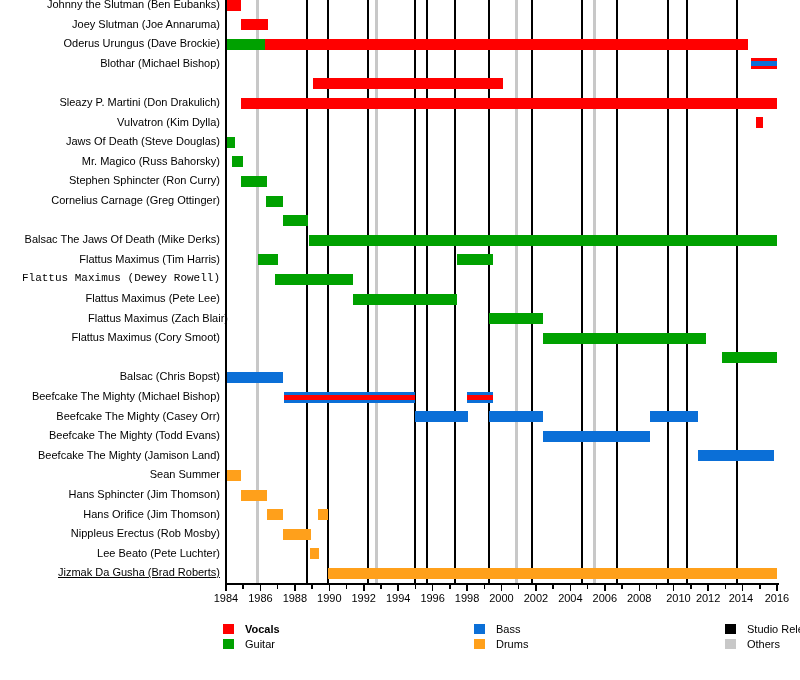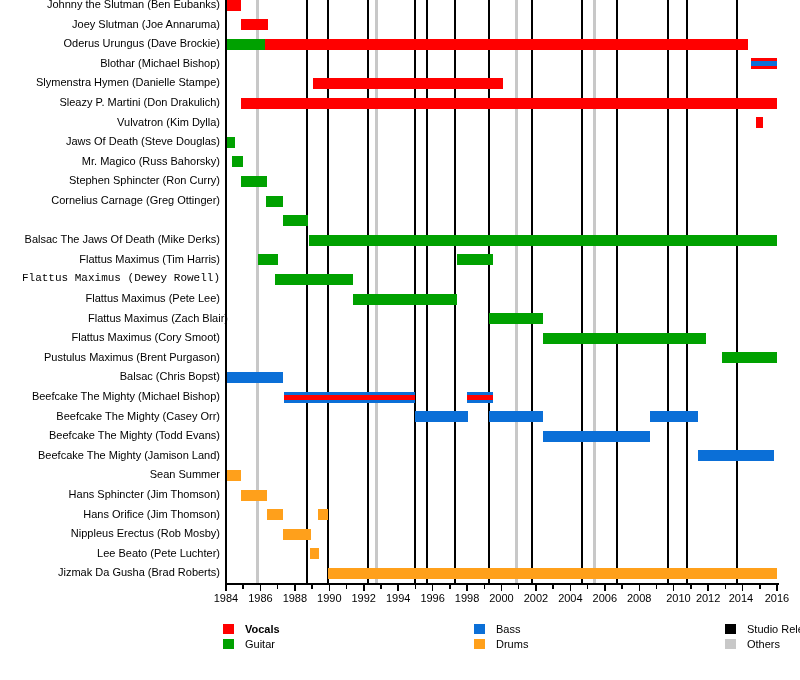--- a/index.html
+++ b/index.html
@@ -55,21 +55,20 @@
     <div class="abs" style="left: 226px; top: -0.5px; width: 15.4969px; height: 11px; background: rgb(255, 0, 0);"></div>
     <div class="rowlabel" style="right: 580px; top: 17.6px;">Joey Slutman (Joe Annaruma)</div>
     <div class="abs" style="left: 241.497px; top: 19.1px; width: 26.6891px; height: 11px; background: rgb(255, 0, 0);"></div>
     <div class="rowlabel" style="right: 580px; top: 37.2px;">Oderus Urungus (Dave Brockie)</div>
     <div class="abs" style="left: 226px; top: 38.7px; width: 38.7422px; height: 11px; background: rgb(0, 161, 0);"></div>
     <div class="abs" style="left: 264.742px; top: 38.7px; width: 482.986px; height: 11px; background: rgb(255, 0, 0);"></div>
     <div class="rowlabel" style="right: 580px; top: 56.8px;">Blothar (Michael Bishop)</div>
     <div class="abs" style="left: 751.172px; top: 58.3px; width: 25.8281px; height: 11px; background: rgb(255, 0, 0); position: absolute;">
       <div style="position: absolute; left: 0px; right: 0px; top: 3px; height: 5px; background: rgb(11, 111, 215);"></div>
     </div>
-    <div class="rowlabel" style="right: 580px; top: 76.4px;">Slymenstra Hymen (Danielle Stampe)</div>
     <div class="abs" style="left: 312.955px; top: 77.9px; width: 190.267px; height: 11px; background: rgb(255, 0, 0);"></div>
     <div class="rowlabel" style="right: 580px; top: 96px;">Sleazy P. Martini (Don Drakulich)</div>
     <div class="abs" style="left: 241.497px; top: 97.5px; width: 535.503px; height: 11px; background: rgb(255, 0, 0);"></div>
     <div class="rowlabel" style="right: 580px; top: 115.6px;">Vulvatron (Kim Dylla)</div>
     <div class="abs" style="left: 756.337px; top: 117.1px; width: 6.8875px; height: 11px; background: rgb(255, 0, 0);"></div>
     <div class="rowlabel" style="right: 580px; top: 135.2px;">Jaws Of Death (Steve Douglas)</div>
     <div class="abs" style="left: 226px; top: 136.7px; width: 8.60938px; height: 11px; background: rgb(0, 161, 0);"></div>
     <div class="rowlabel" style="right: 580px; top: 154.8px;">Mr. Magico (Russ Bahorsky)</div>
     <div class="abs" style="left: 232.027px; top: 156.3px; width: 11.1922px; height: 11px; background: rgb(0, 161, 0);"></div>
     <div class="rowlabel" style="right: 580px; top: 174.4px;">Stephen Sphincter (Ron Curry)</div>
@@ -83,21 +82,20 @@
     <div class="abs" style="left: 257.855px; top: 254.3px; width: 19.8016px; height: 11px; background: rgb(0, 161, 0);"></div>
     <div class="abs" style="left: 456.731px; top: 254.3px; width: 36.1594px; height: 11px; background: rgb(0, 161, 0);"></div>
     <div class="rowlabel" style="right: 580px; top: 272.4px; font-family: Liberation Mono, monospace;">Flattus Maximus (Dewey Rowell)</div>
     <div class="abs" style="left: 275.073px; top: 273.9px; width: 78.3453px; height: 11px; background: rgb(0, 161, 0);"></div>
     <div class="rowlabel" style="right: 580px; top: 292px;">Flattus Maximus (Pete Lee)</div>
     <div class="abs" style="left: 353.419px; top: 293.5px; width: 103.312px; height: 11px; background: rgb(0, 161, 0);"></div>
     <div class="rowlabel" style="right: 572px; top: 311.6px; text-align: right;">Flattus Maximus (Zach Blair)</div>
     <div class="abs" style="left: 489.447px; top: 313.1px; width: 53.3781px; height: 11px; background: rgb(0, 161, 0);"></div>
     <div class="rowlabel" style="right: 580px; top: 331.2px;">Flattus Maximus (Cory Smoot)</div>
     <div class="abs" style="left: 542.825px; top: 332.7px; width: 163.578px; height: 11px; background: rgb(0, 161, 0);"></div>
-    <div class="rowlabel" style="right: 580px; top: 350.8px;">Pustulus Maximus (Brent Purgason)</div>
     <div class="abs" style="left: 721.9px; top: 352.3px; width: 55.1px; height: 11px; background: rgb(0, 161, 0);"></div>
     <div class="rowlabel" style="right: 580px; top: 370.4px;">Balsac (Chris Bopst)</div>
     <div class="abs" style="left: 226px; top: 371.9px; width: 56.8219px; height: 11px; background: rgb(11, 111, 215);"></div>
     <div class="rowlabel" style="right: 580px; top: 390px;">Beefcake The Mighty (Michael Bishop)</div>
     <div class="abs" style="left: 283.683px; top: 391.5px; width: 131.723px; height: 11px; background: rgb(11, 111, 215); position: absolute;">
       <div style="position: absolute; left: 0px; right: 0px; top: 3px; height: 5px; background: rgb(255, 0, 0);"></div>
     </div>
     <div class="abs" style="left: 467.062px; top: 391.5px; width: 25.8281px; height: 11px; background: rgb(11, 111, 215); position: absolute;">
       <div style="position: absolute; left: 0px; right: 0px; top: 3px; height: 5px; background: rgb(255, 0, 0);"></div>
     </div>
@@ -113,21 +111,21 @@
     <div class="abs" style="left: 226px; top: 469.9px; width: 15.4969px; height: 11px; background: rgb(255, 160, 27);"></div>
     <div class="rowlabel" style="right: 580px; top: 488px;">Hans Sphincter (Jim Thomson)</div>
     <div class="abs" style="left: 241.497px; top: 489.5px; width: 25.8281px; height: 11px; background: rgb(255, 160, 27);"></div>
     <div class="rowlabel" style="right: 580px; top: 507.6px;">Hans Orifice (Jim Thomson)</div>
     <div class="abs" style="left: 267.325px; top: 509.1px; width: 15.4969px; height: 11px; background: rgb(255, 160, 27);"></div>
     <div class="abs" style="left: 318.12px; top: 509.1px; width: 9.47031px; height: 11px; background: rgb(255, 160, 27);"></div>
     <div class="rowlabel" style="right: 580px; top: 527.2px;">Nippleus Erectus (Rob Mosby)</div>
     <div class="abs" style="left: 282.822px; top: 528.7px; width: 28.4109px; height: 11px; background: rgb(255, 160, 27);"></div>
     <div class="rowlabel" style="right: 580px; top: 546.8px; margin-left: 45px;">Lee Beato (Pete Luchter)</div>
     <div class="abs" style="left: 310.372px; top: 548.3px; width: 8.60938px; height: 11px; background: rgb(255, 160, 27);"></div>
-    <div class="rowlabel" style="right: 580px; top: 566.4px;">Jizmak Da Gusha (Brad Roberts)</div>
+    <div class="rowlabel" style="right: 580px; top: 566.4px; text-decoration: underline;">Jizmak Da Gusha (Brad Roberts)</div>
     <div class="abs" style="left: 327.591px; top: 567.9px; width: 449.409px; height: 11px; background: rgb(255, 160, 27);"></div>
     <div class="abs" style="left: 224.5px; top: 0px; width: 2px; height: 585px; background: rgb(0, 0, 0);"></div>
     <div class="abs" style="left: 224.5px; top: 583px; width: 554px; height: 2px; background: rgb(0, 0, 0);"></div>
     <div class="abs" style="left: 225.25px; top: 585px; width: 1.5px; height: 6px; background: rgb(0, 0, 0);"></div>
     <div class="ticklabel" style="left: 209px; top: 592px; width: 34px;">1984</div>
     <div class="abs" style="left: 242.469px; top: 585px; width: 1.5px; height: 4px; background: rgb(0, 0, 0);"></div>
     <div class="abs" style="left: 259.688px; top: 585px; width: 1.5px; height: 6px; background: rgb(0, 0, 0);"></div>
     <div class="ticklabel" style="left: 243.438px; top: 592px; width: 34px;">1986</div>
     <div class="abs" style="left: 276.906px; top: 585px; width: 1.5px; height: 4px; background: rgb(0, 0, 0);"></div>
     <div class="abs" style="left: 294.125px; top: 585px; width: 1.5px; height: 6px; background: rgb(0, 0, 0);"></div>

